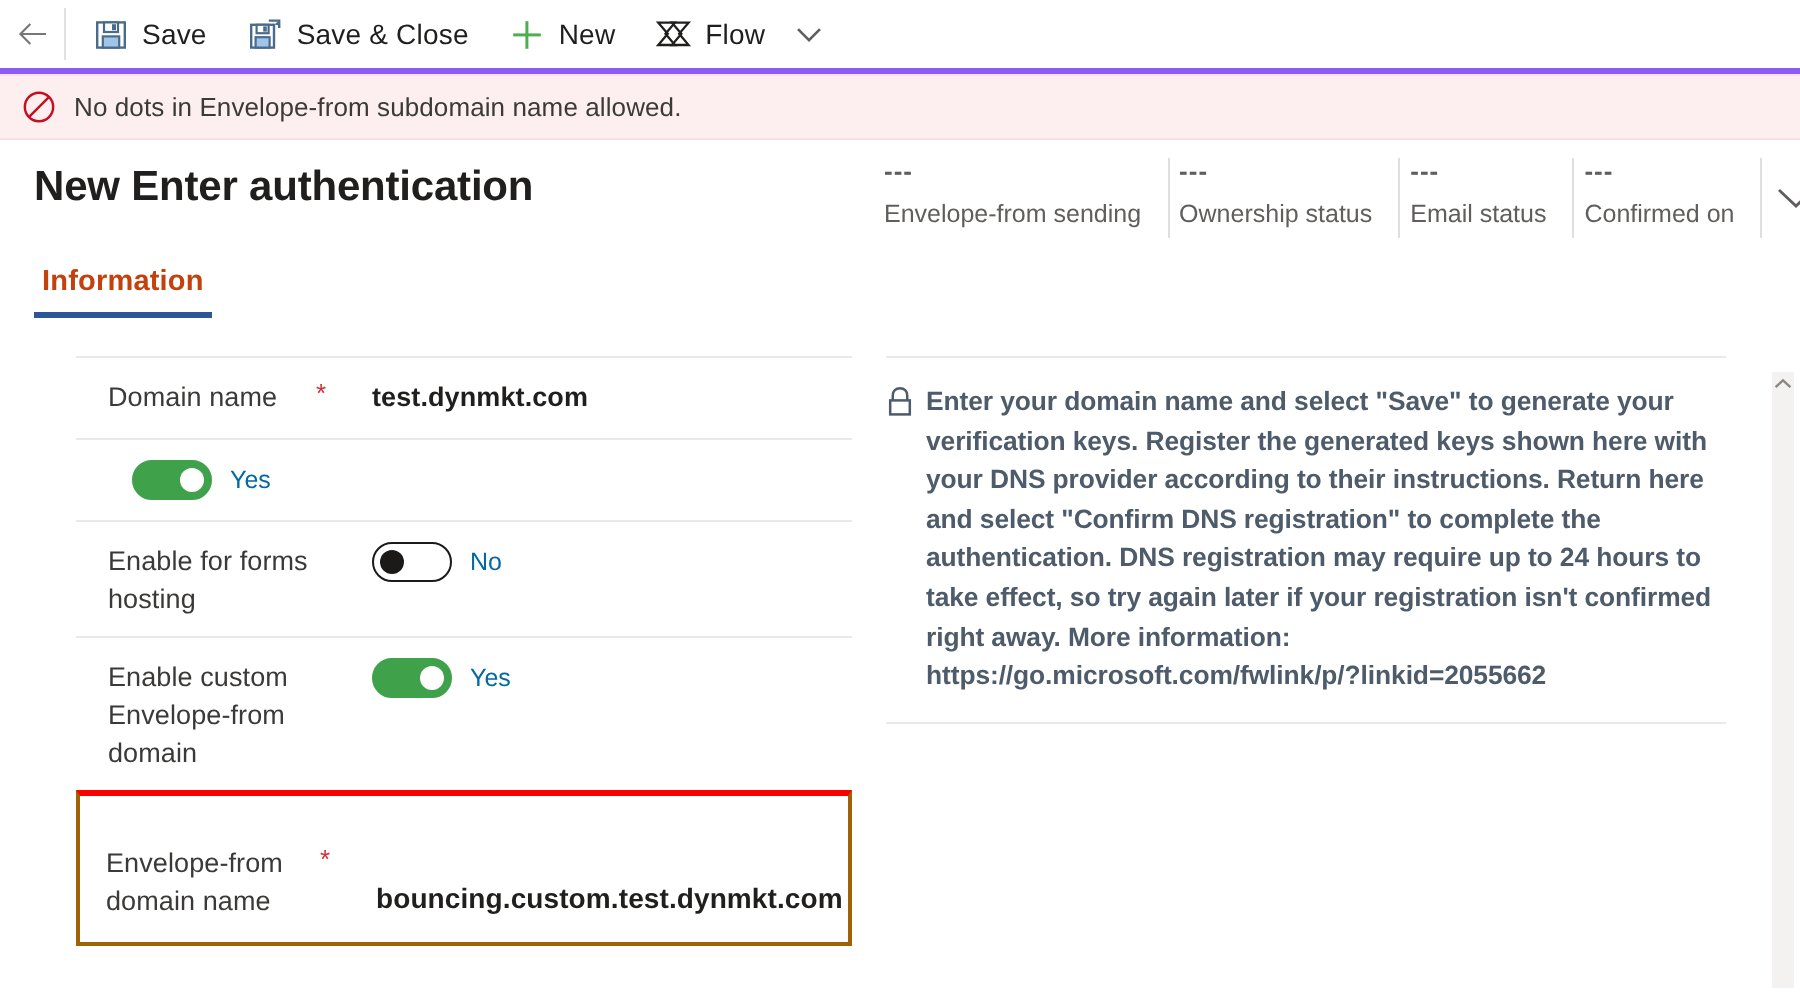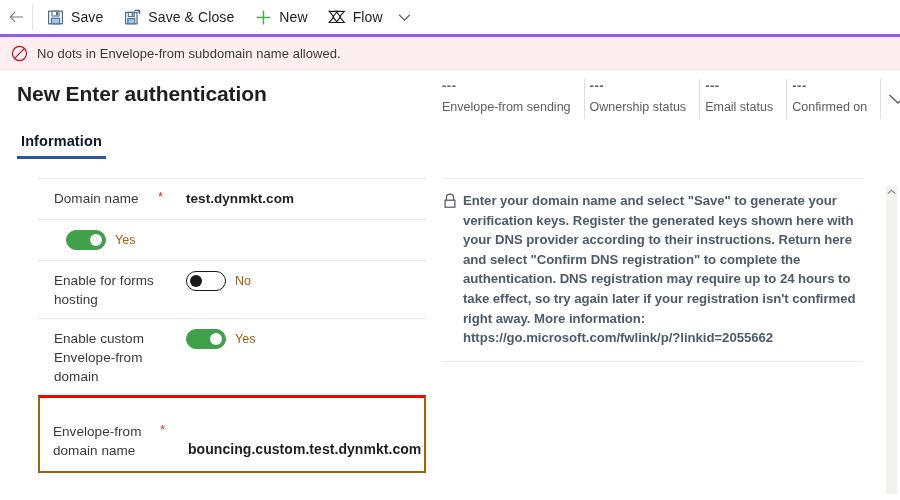--- a/index.html
+++ b/index.html
@@ -130,21 +130,21 @@
   
   .tabstrip {
     position: absolute; left: 0; top: 133px;
     width: 900px; height: 35px;
     padding-left: 17px;
     display: flex; align-items: flex-start;
   }
   .tab {
     font-size: 14.5px;
     font-weight: bold;
-    color: #0f172a;
+    color: #c2410c;
     padding: 0 4px 7px 4px;
     border-bottom: 3px solid transparent;
     cursor: pointer;
     letter-spacing: .1px;
   }
   .tab.sel { border-bottom-color: #2b579a; }
 
   
   .body-area {
     position: absolute; left: 0; top: 178px;
@@ -208,21 +208,21 @@
   .toggle .knob {
     position: absolute;
     width: 12px; height: 12px;
     border-radius: 50%;
     top: 50%; transform: translateY(-50%);
   }
   .toggle.on .knob { right: 3px; background: #ffffff; }
   .toggle.off .knob { left: 3px; background: #1b1a19; }
   .toggle-text {
     font-size: 12.5px;
-    color: #a16207;
+    color: #0369a1;
     margin-left: 9px;
   }
 
   
   .frow.highlight {
     border: 2px solid #a16207;
     border-top: 3px solid #ff0000;
     padding-top: 24px;
     padding-bottom: 11px;
     min-height: 47px;

